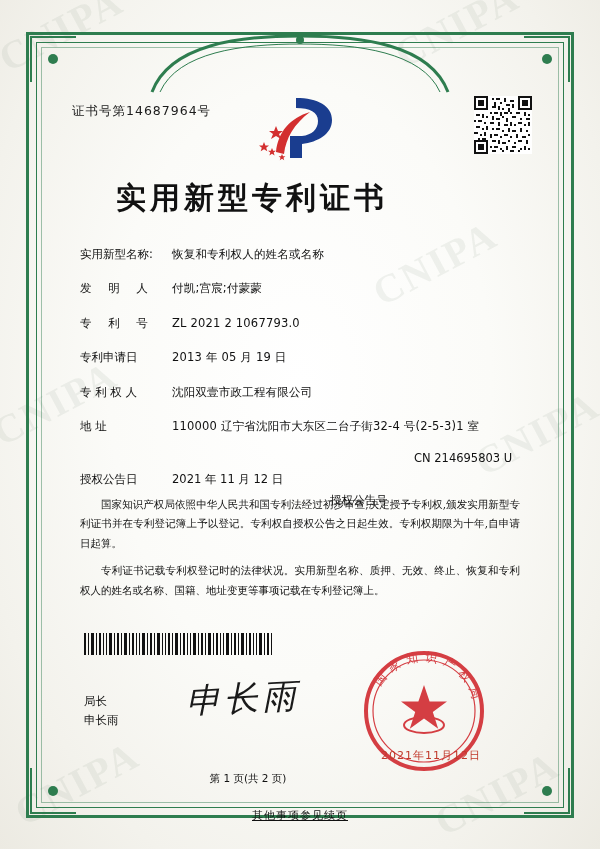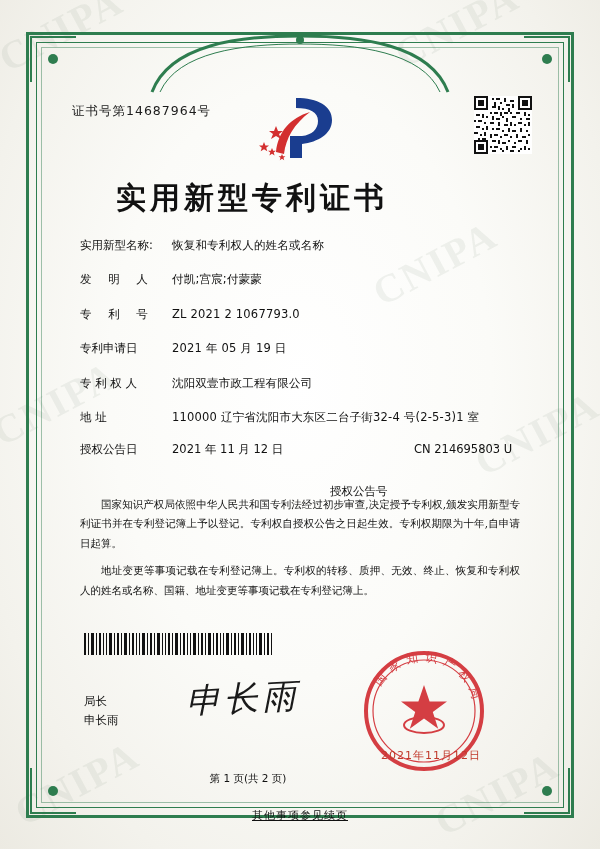--- a/index.html
+++ b/index.html
@@ -112,21 +112,21 @@
     font-size: 30px;
     font-weight: 700;
     letter-spacing: 4px;
     color: #111;
     font-family: "DejaVu Sans", "Liberation Sans", sans-serif;
   }
 
   
   .fields {
     position: absolute;
-    left: 80px; top: 236px;
+    left: 80px; top: 245px;
     width: 440px;
   }
   .row {
     display: flex;
     margin-bottom: 16px;
     font-size: 11.5px;
     line-height: 1.6;
     color: #111;
   }
   .row .lbl {
@@ -140,21 +140,21 @@
     letter-spacing: 0.2px;
   }
   .row.spread .lbl { letter-spacing: 6.5px; }
 
   .row2 {
     display: flex;
     font-size: 11.5px;
     color: #111;
     margin-bottom: 16px;
   }
-  .row2 .c1 { width: 250px; display: flex; }
+  .row2 .c1 { width: 250px; display: flex; align-items: center; }
   .row2 .c2 { flex: 1; display: flex; }
   .row2 .lbl { width: 92px; flex: 0 0 92px; white-space: nowrap; }
   .row2 .lbl2 { width: 84px; flex: 0 0 84px; white-space: nowrap; margin-top: 42px; }
 
   
   .paras {
     position: absolute;
     left: 80px; top: 487px;
     width: 440px;
     font-size: 10.5px;
@@ -384,21 +384,21 @@
       <div class="val">付凯;宫宸;付蒙蒙</div>
     </div>
 
     <div class="row spread">
       <div class="lbl">专 利 号</div>
       <div class="val">ZL 2021 2 1067793.0</div>
     </div>
 
     <div class="row">
       <div class="lbl">专利申请日</div>
-      <div class="val">2021 年 05 月 19 日</div>
+      <div class="val">2013 年 05 月 19 日</div>
     </div>
 
     <div class="row">
       <div class="lbl">专 利 权 人</div>
       <div class="val">沈阳双壹市政工程有限公司</div>
     </div>
 
     <div class="row">
       <div class="lbl">地      址</div>
       <div class="val">110000 辽宁省沈阳市大东区二台子街32-4 号(2-5-3)1 室</div>
@@ -411,21 +411,21 @@
       </div>
       <div class="c2">
         <div class="lbl2">授权公告号</div>
         <div class="val">CN 214695803 U</div>
       </div>
     </div>
   </div>
 
   <div class="paras">
     <p>国家知识产权局依照中华人民共和国专利法经过初步审查,决定授予专利权,颁发实用新型专利证书并在专利登记簿上予以登记。专利权自授权公告之日起生效。专利权期限为十年,自申请日起算。</p>
-    <p>地址变更等事项记载在专利登记簿上。专利权的转移、质押、无效、终止、恢复和专利权人的姓名或名称、国籍、地址变更等事项记载在专利登记簿上。</p>
+    <p>专利证书记载专利权登记时的法律状况。实用新型名称、质押、无效、终止、恢复和专利权人的姓名或名称、国籍、地址变更等事项记载在专利登记簿上。</p>
   </div>
 
   <svg class="barcode" viewBox="0 0 188 22" shape-rendering="crispEdges">
     <g fill="#111111">
       <rect x="0" y="0" width="2" height="22"></rect>
         <rect x="4" y="0" width="1" height="22"></rect>
       <rect x="7" y="0" width="3" height="22"></rect>
         <rect x="12" y="0" width="1" height="22"></rect>
       <rect x="15" y="0" width="2" height="22"></rect>
         <rect x="19" y="0" width="1" height="22"></rect>

